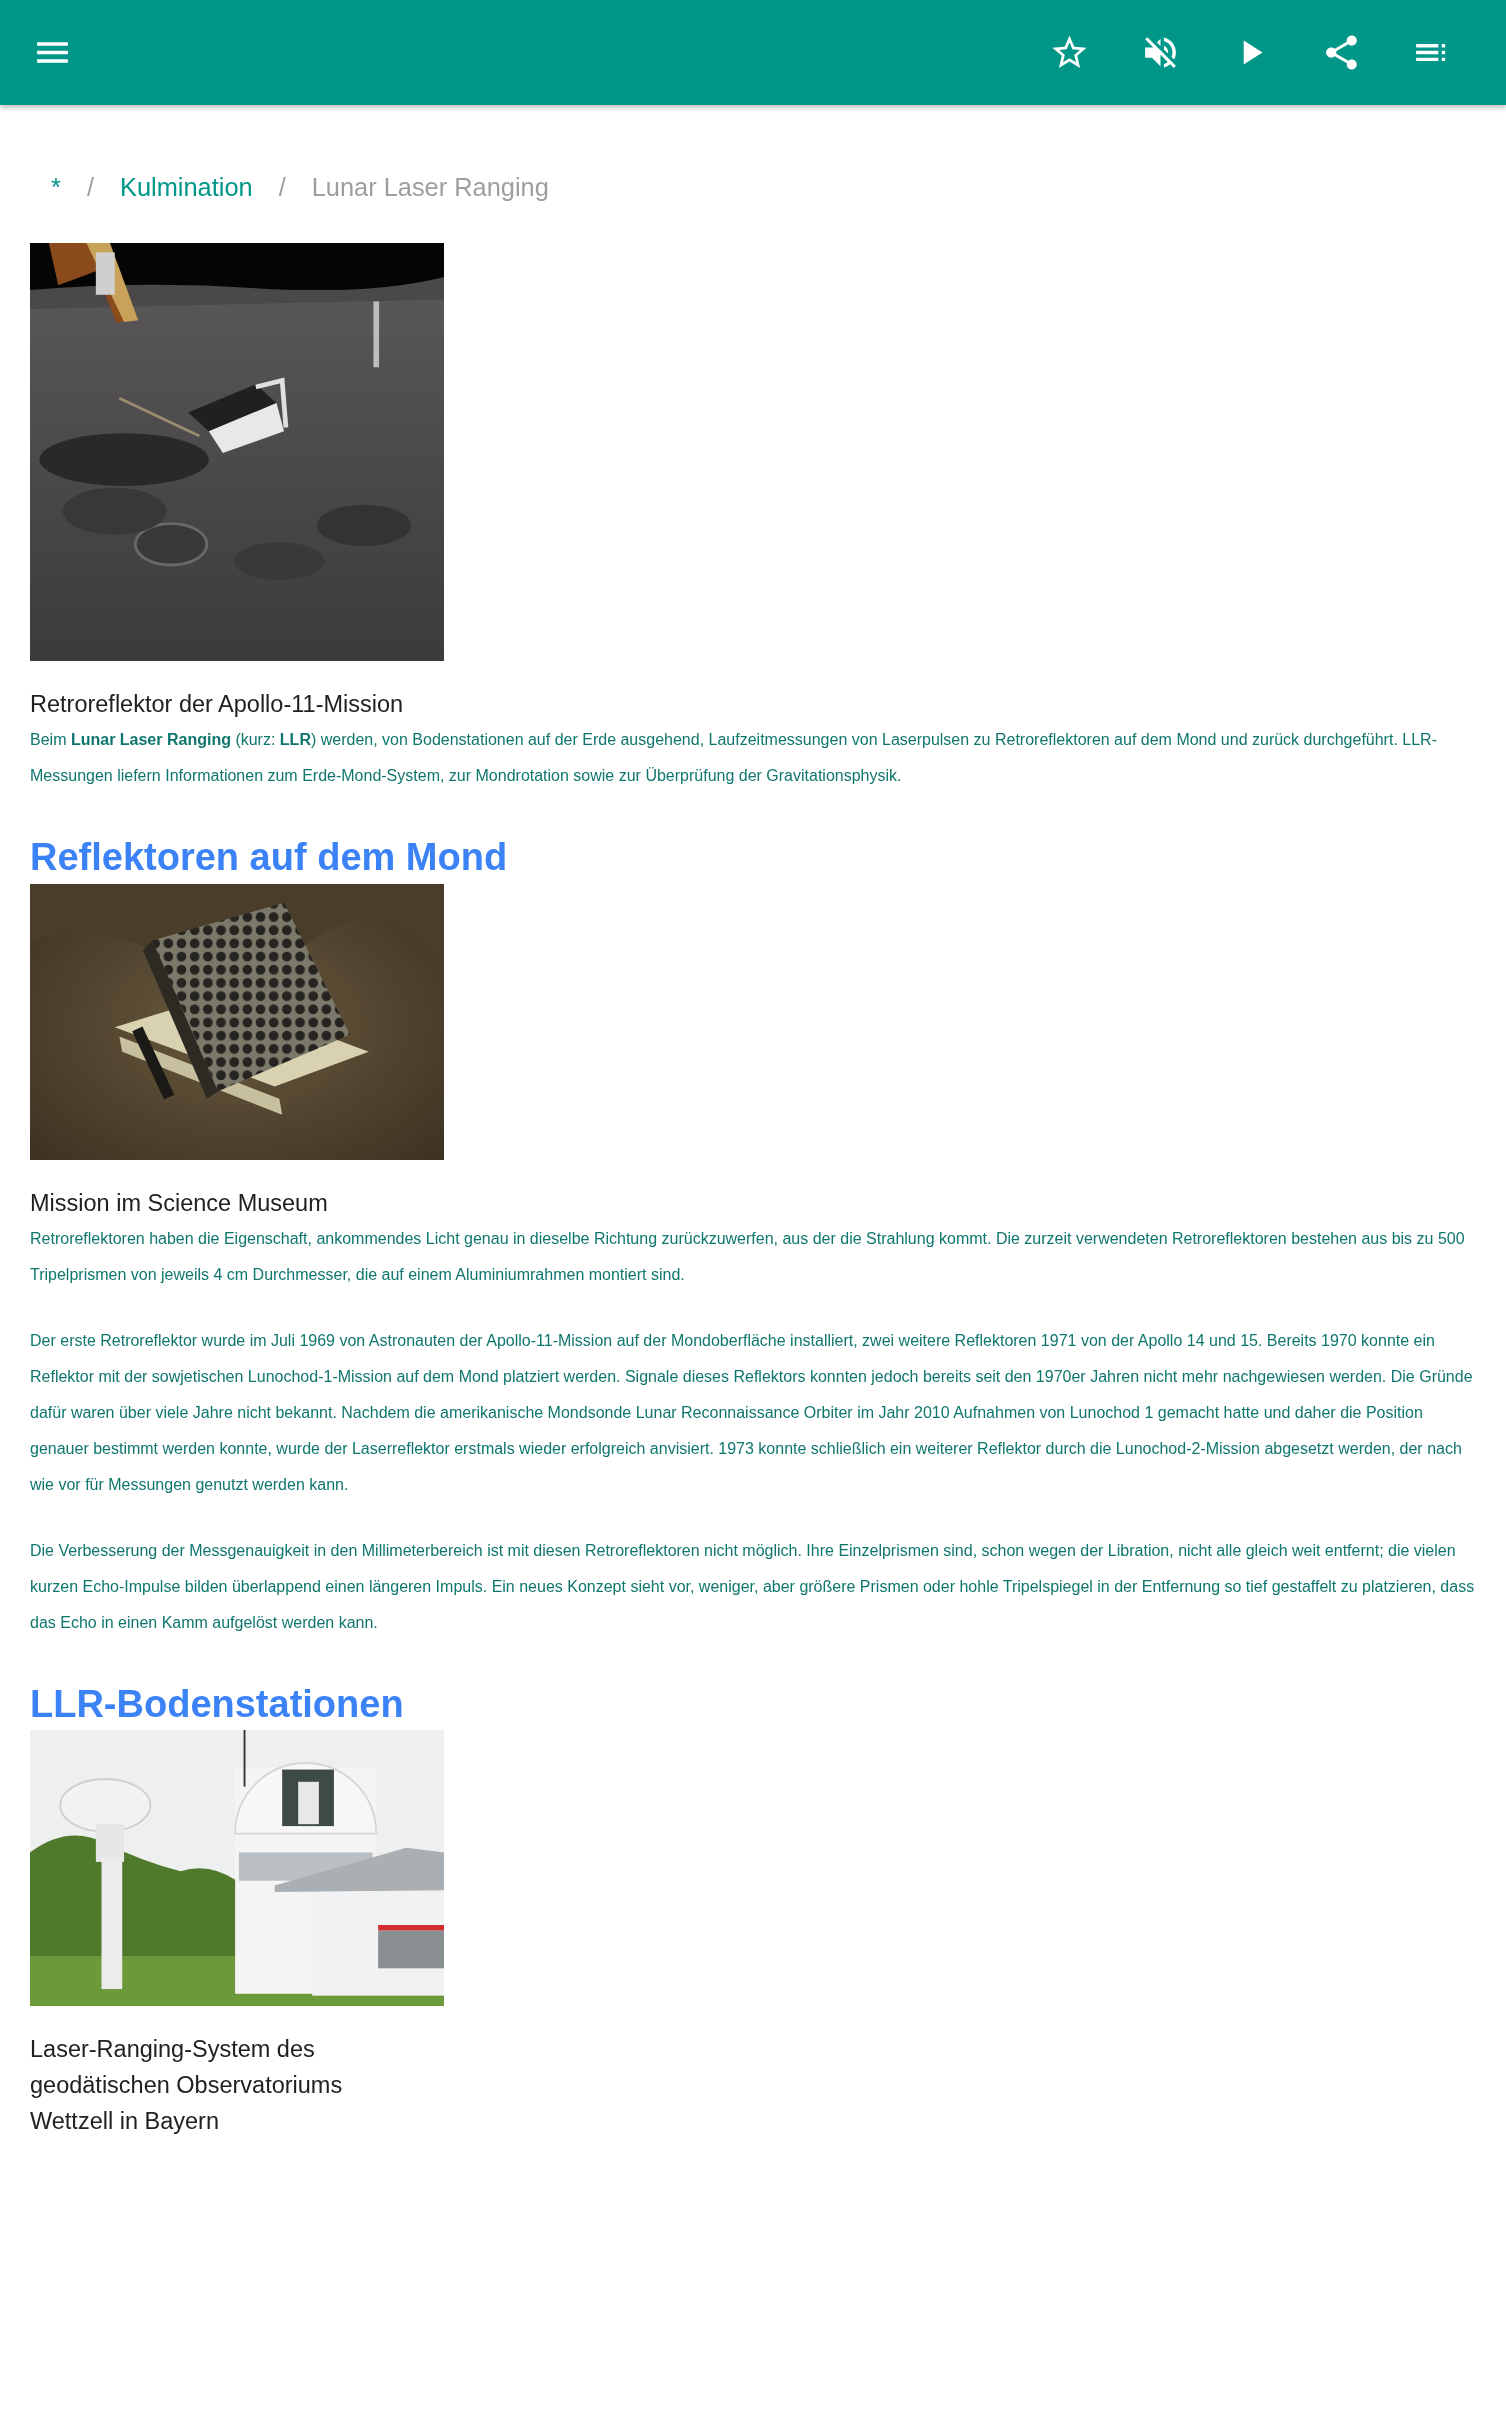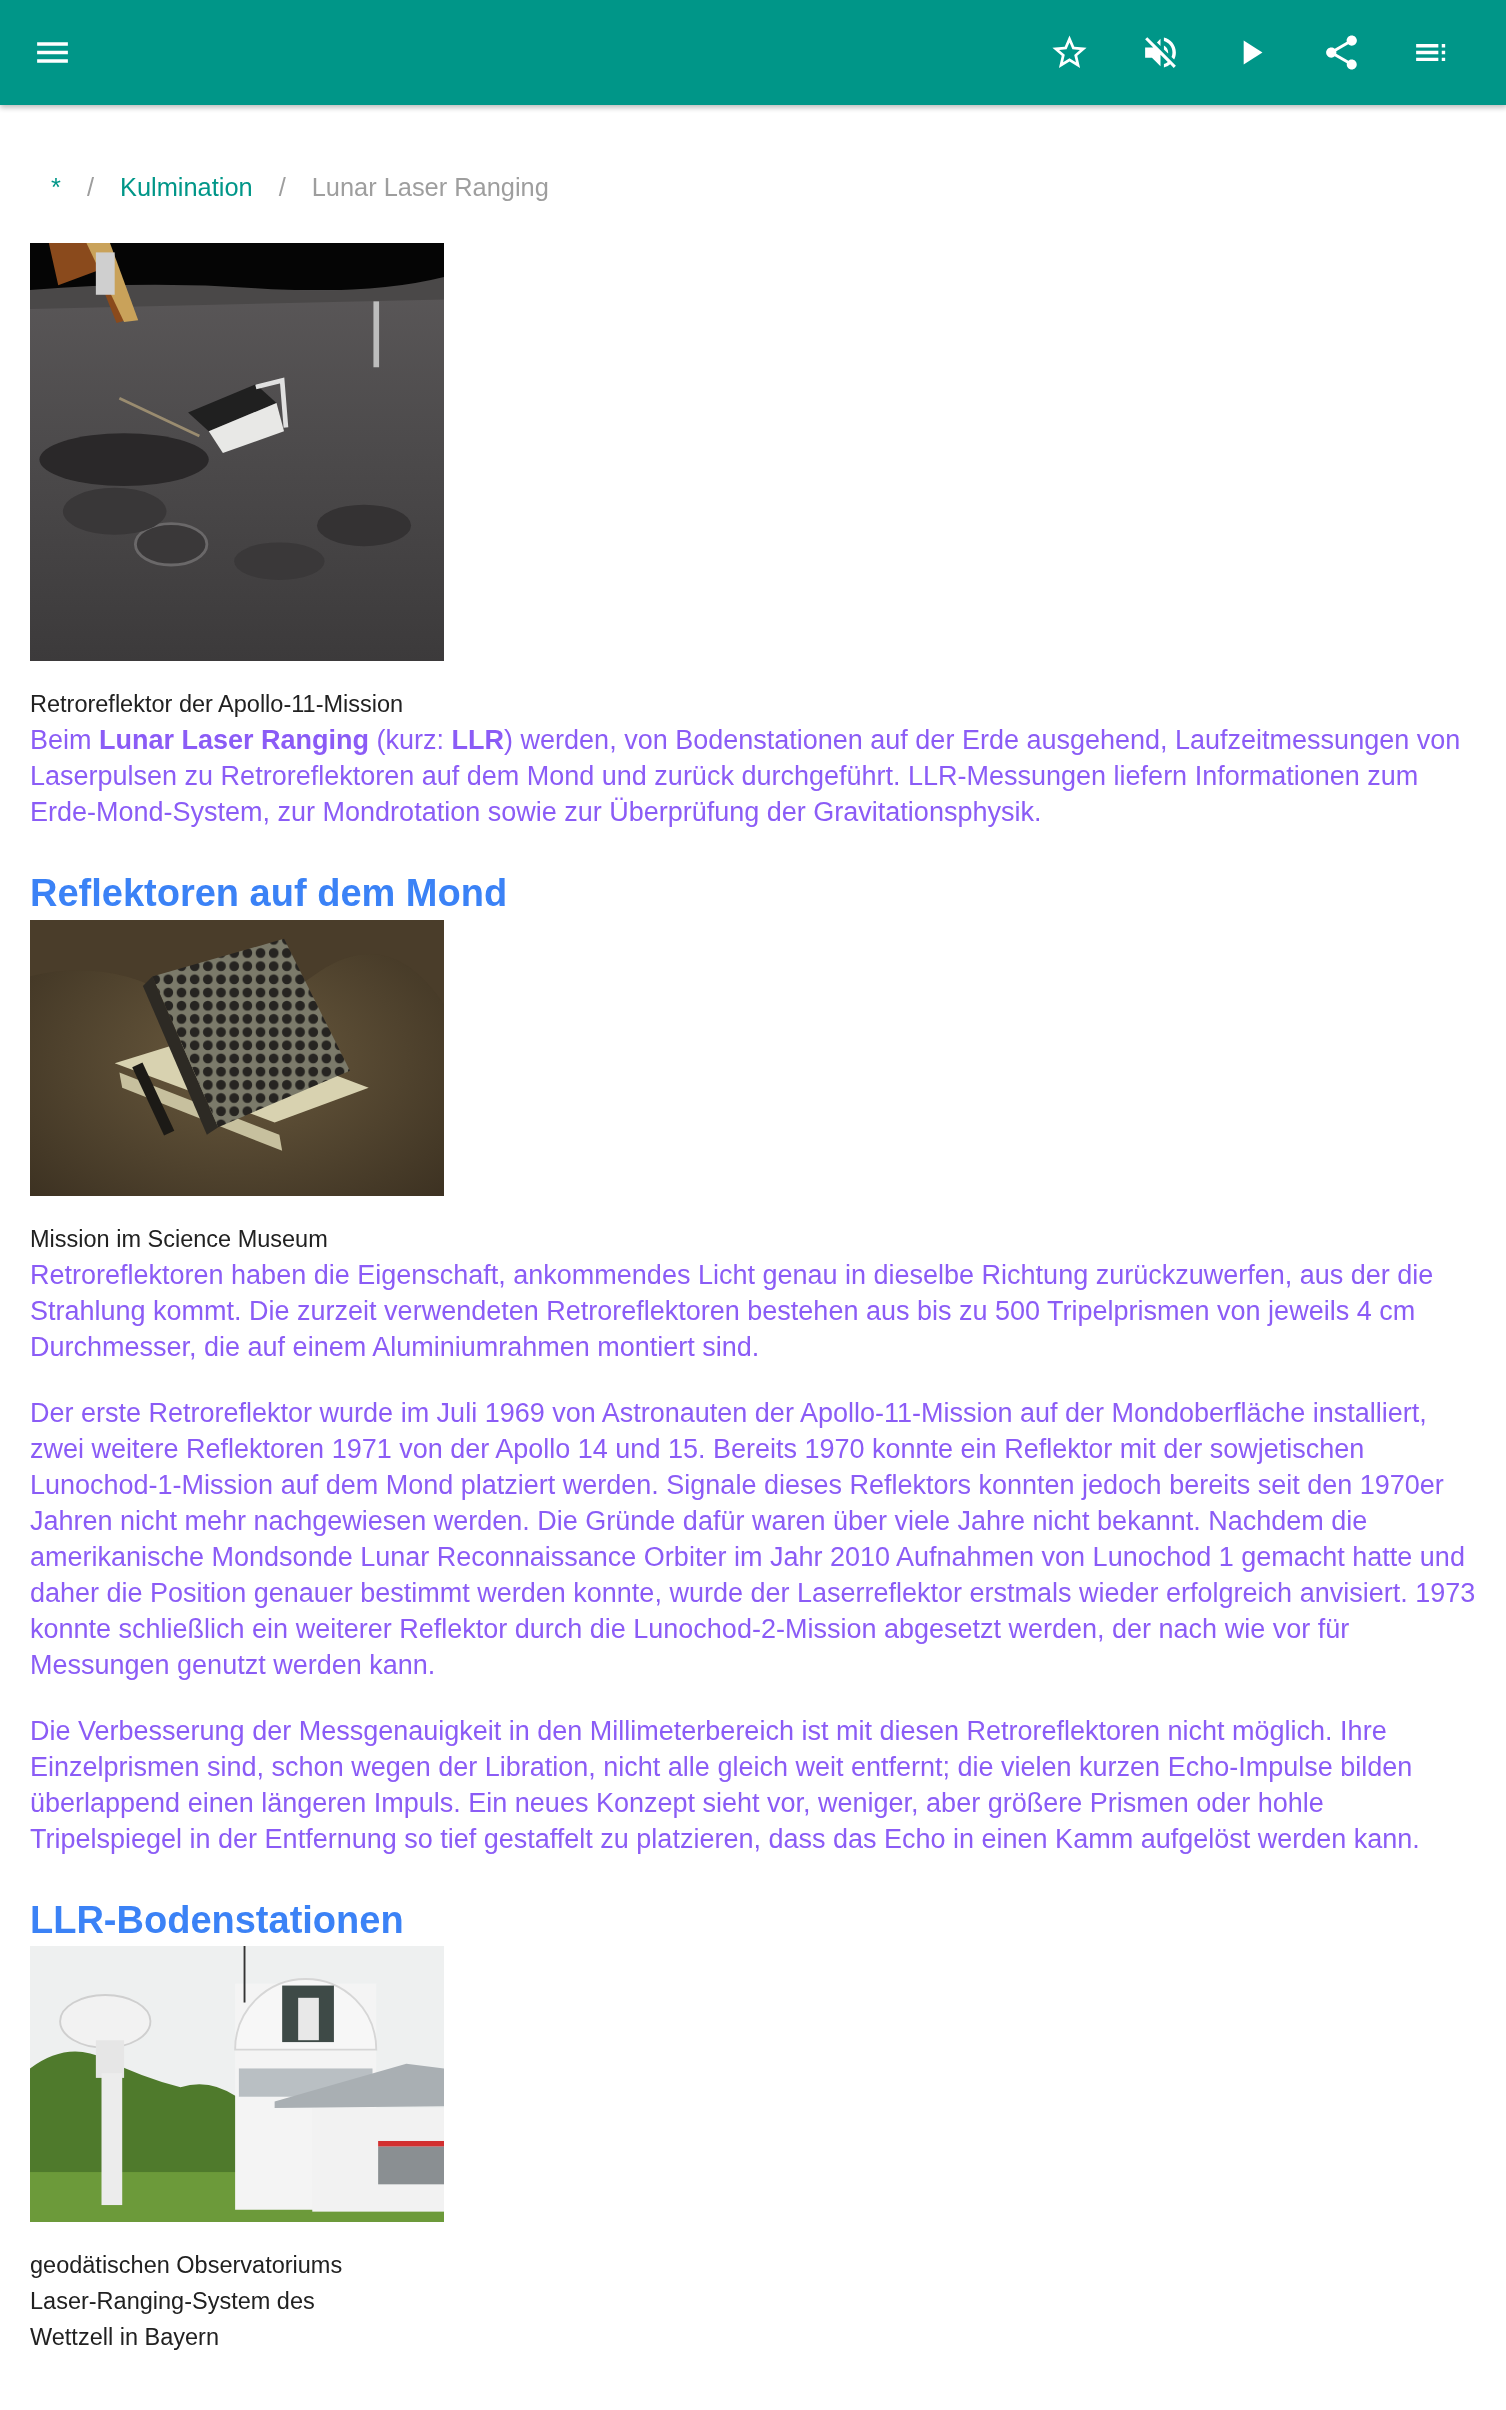--- a/index.html
+++ b/index.html
@@ -26,21 +26,21 @@
   .breadcrumb .sep { color: #9e9e9e; margin: 0 26px; }
   .breadcrumb .crumb-current { color: #9e9e9e; }
 
   .content { position: absolute; left: 30px; top: 243px; width: 1450px; }
 
   figure { display: block; }
   .photo { width: 414px; display: block; position: relative; overflow: hidden; }
   .photo svg { display: block; width: 100%; height: 100%; }
   .caption { font-size: 23.5px; line-height: 36px; color: #212121; width: 414px; margin-top: 25px; }
 
-  p { font-size: 27px; line-height: 36px; color: #8b5cf6; }
+  p { font-size: 16px; line-height: 36px; color: #0f766e; }
   p b { font-weight: bold; }
   .gap { margin-top: 30px; }
 
   h2 { font-size: 38px; font-weight: bold; color: #3b82f6; line-height: 41px; margin-top: 43px; margin-bottom: 5.6px; }
 
   .cutoff { font-size: 23.5px; line-height: 36px; color: #212121; height: 13px; overflow: hidden; }
 </style>
 </head>
 <body>
 
@@ -170,22 +170,22 @@
         <rect x="285" y="55" width="22" height="45" fill="#e8e8e8"></rect>
         <rect x="222" y="130" width="142" height="30" fill="#b9bfc3"></rect>
         <polygon points="260,165 400,125 440,130 440,170 260,172" fill="#a9afb3"></polygon>
         <rect x="300" y="172" width="140" height="110" fill="#f2f2f2"></rect>
         <rect x="370" y="207" width="70" height="6" fill="#d32f2f"></rect>
         <rect x="370" y="213" width="70" height="40" fill="#8a8f92"></rect>
         <line x1="228" y1="0" x2="228" y2="60" stroke="#333" stroke-width="2"></line>
       </svg>
     </div>
     <figcaption class="caption">
+      <div>Laser-Ranging-System des</div>
       <div>geodätischen Observatoriums</div>
-      <div>Laser-Ranging-System des</div>
       <div>Wettzell in Bayern</div>
     </figcaption>
   </figure>
 
   <div class="cutoff">
     
   </div>
 
 </main>
 

